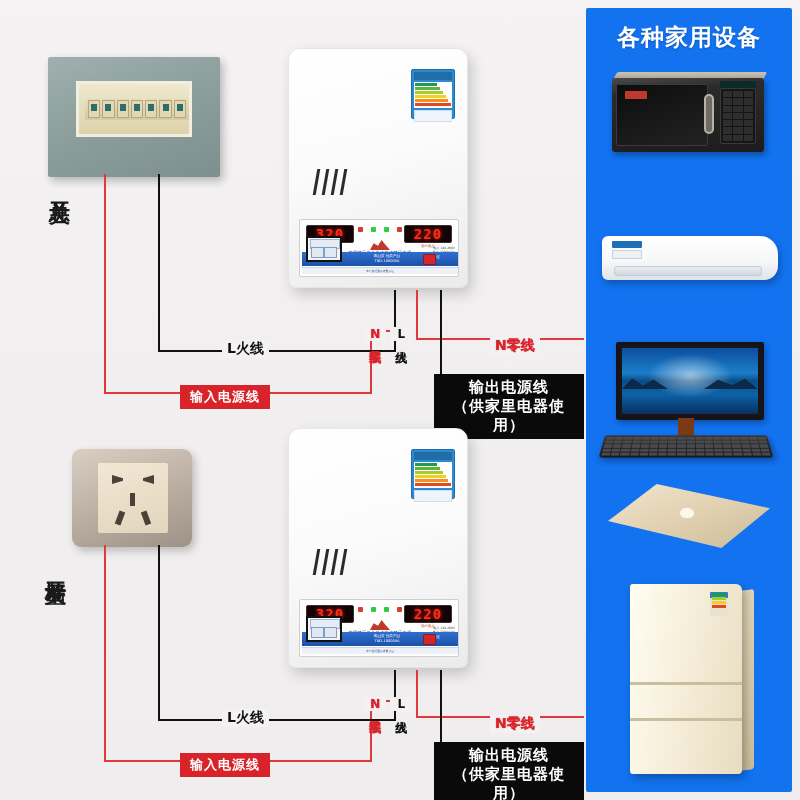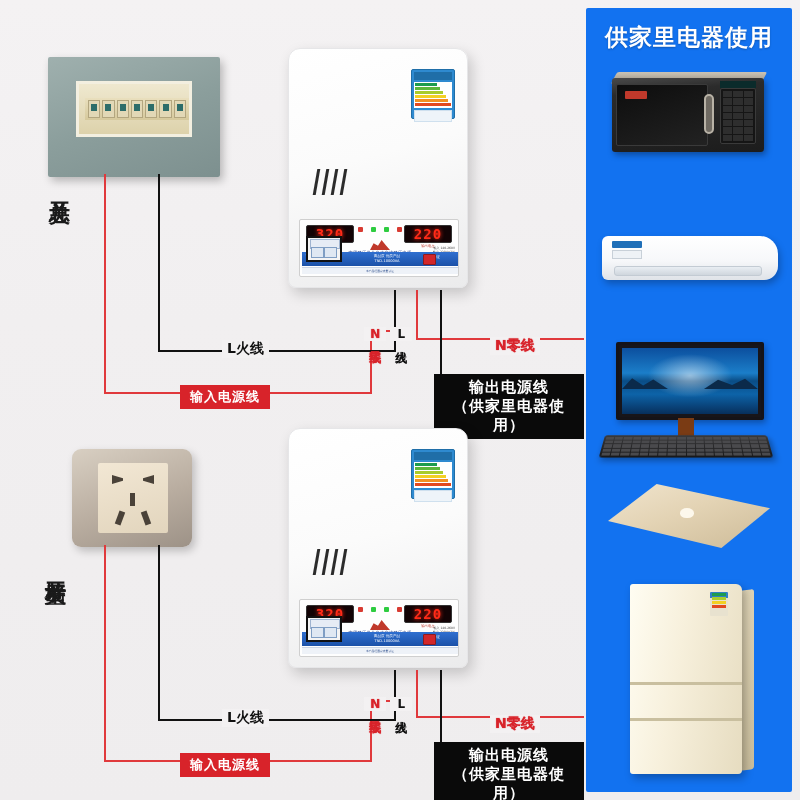--- a/index.html
+++ b/index.html
@@ -385,21 +385,21 @@
   <div class="lbl-vert wire-lbl-black" style="left:390px; top:697px; font-size:12px;">L火线</div>
   <div class="lbl wire-lbl-red" style="left:490px; top:715px;">N零线</div>
 
   <div class="badge red" style="left:180px; top:753px;">输入电源线</div>
   <div class="badge black" style="left:434px; top:742px; width:150px;">
     <div>输出电源线</div>
     <div>（供家里电器使用）</div>
   </div>
 
   <div id="appliance-panel">
-    <div id="panel-title">供家里电器使用</div>
+    <div id="panel-title">各种家用设备</div>
 
     <div class="mw-wrap">
       <div class="mw-top"></div>
       <div class="mw-body">
         <div class="mw-door">
             <div class="mw-logo"></div>
           </div>
         <div class="mw-handle"></div>
         <div class="mw-disp"></div>
         <div class="mw-keys">

